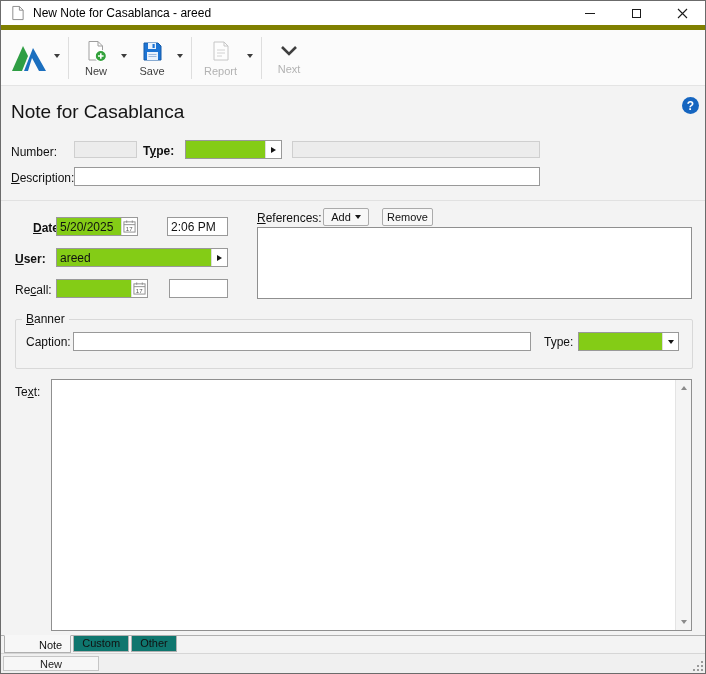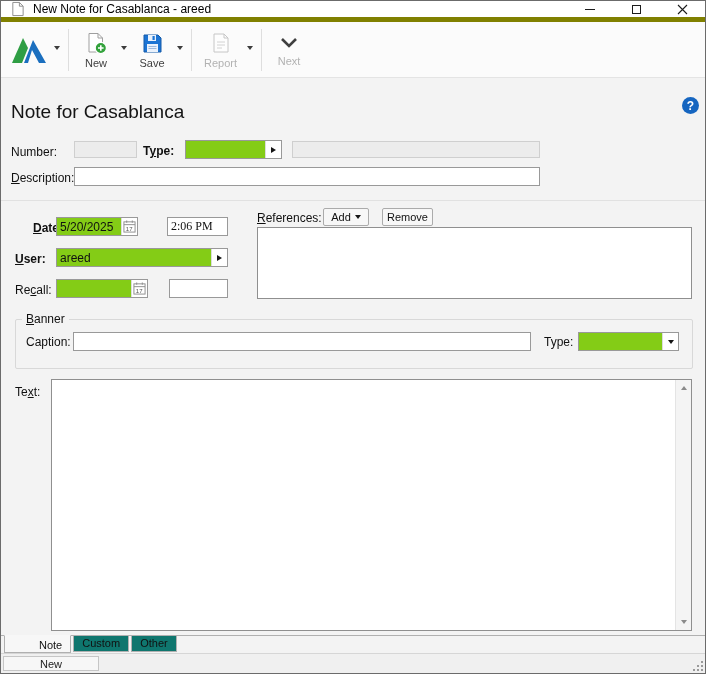--- a/index.html
+++ b/index.html
@@ -1,21 +1,21 @@
 <!DOCTYPE html>
 <html><head>
 <meta charset="utf-8">
 <style>
   * { box-sizing: border-box; }
   html,body { margin:0; padding:0; background:#dcdcdc; }
   body { font-family:"Liberation Sans", sans-serif; font-size:12px; color:#111; }
   .window { position:relative; width:706px; height:674px; background:#f3f3f3; border:1px solid #6b6b6b; overflow:hidden; }
 
   
-  .titlebar { height:16px; background:#ffffff; display:flex; align-items:center; padding-left:9px; }
+  .titlebar { height:24px; background:#ffffff; display:flex; align-items:center; padding-left:9px; }
   .doc-icon { display:flex; margin-right:8px; }
   .title { font-size:12px; color:#000; }
   .caption-buttons { margin-left:auto; display:flex; height:100%; }
   .cap-btn { width:46px; height:100%; display:flex; align-items:center; justify-content:center; cursor:default; }
   .min-glyph { width:10px; height:1px; background:#1c1c1c; display:block; }
   .max-glyph { width:9px; height:9px; border:1px solid #1c1c1c; display:block; }
 
   
   .accent-bar { height:5px; background:#808000; }
   .toolbar { height:56px; background:#fbfbfb; border-bottom:1px solid #e4e4e4; display:flex; align-items:center; padding:0 6px; }
@@ -29,21 +29,21 @@
   
   .page-title { position:absolute; left:10px; top:100px; font-size:19px; color:#141414; }
   .help-circle { position:absolute; left:681px; top:96px; width:17px; height:17px; border-radius:50%;
                  background:#1565c0; color:#fff; font-size:12px; font-weight:bold;
                  display:flex; align-items:center; justify-content:center; }
 
   .lbl { position:absolute; font-size:12px; color:#101010; white-space:nowrap; }
   .lbl-b { font-weight:bold; }
   .ak { text-decoration:underline; }
 
-  .field { position:absolute; border:1px solid #999; background:#fff; font-family:Liberation Serif, serif;
+  .field { position:absolute; border:1px solid #999; background:#fff; font-family:Liberation Sans, sans-serif;
            font-size:12px; padding:0 3px; color:#111; outline:none; }
   .field.dis { background:#ececec; border-color:#cfcfcf; }
 
   .combo { position:absolute; border:1px solid #999; background:#84cc16; display:flex; align-items:stretch; }
   .combo-input { flex:1; min-width:0; border:none; outline:none; font-family:"Liberation Sans",sans-serif;
                  font-size:12px; padding:0 3px; background:transparent; color:#111; }
   .combo-btn { width:16px; display:flex; align-items:center; justify-content:center; background:#fff; border-left:1px solid #dcdcdc; }
   .tri-right { width:0; height:0; border-left:5px solid #151515; border-top:3.5px solid transparent; border-bottom:3.5px solid transparent; }
   .tri-down  { width:0; height:0; border-top:4.5px solid #151515; border-left:3.5px solid transparent; border-right:3.5px solid transparent; }
 

